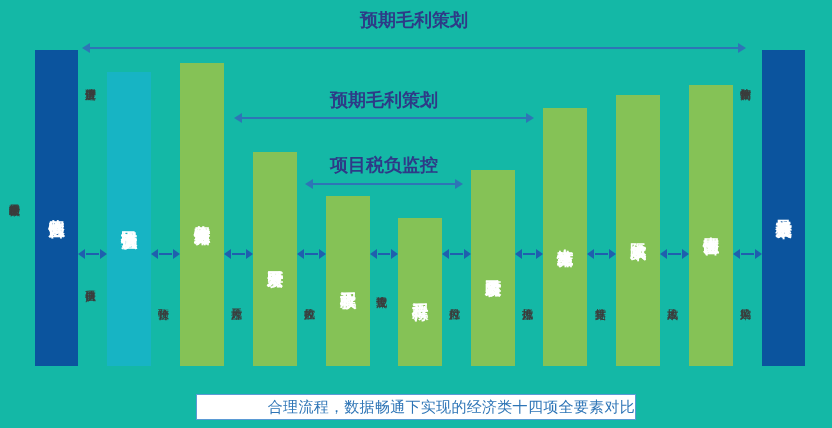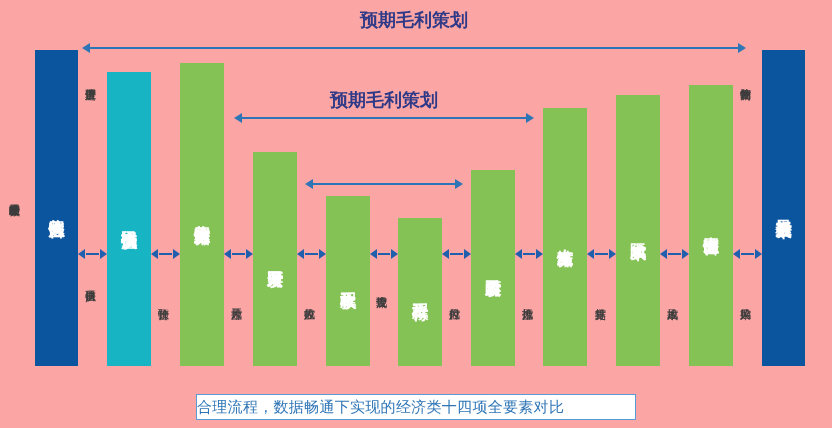--- a/index.html
+++ b/index.html
@@ -7,21 +7,21 @@
     padding: 0;
     background: #ffffff;
   }
   body {
     font-family: "DejaVu Sans", "Liberation Sans", sans-serif;
   }
   #stage {
     position: relative;
     width: 832px;
     height: 428px;
-    background: #fca5a5;
+    background: #14b8a6;
     overflow: hidden;
   }
 
   
   .bar {
     position: absolute;
     box-sizing: border-box;
     display: flex;
     align-items: center;
     justify-content: center;
@@ -129,21 +129,21 @@
   #caption-box {
     position: absolute;
     left: 196px;
     top: 394px;
     width: 440px;
     height: 26px;
     border: 1px solid #5B9BD5;
     box-sizing: border-box;
     display: flex;
     align-items: center;
-    justify-content: flex-start;
+    justify-content: flex-end;
     background: #ffffff;
   }
   #caption-box .caption-text {
     color: #2E75B6;
     font-size: 15px;
     font-weight: 400;
     letter-spacing: 0.3px;
     white-space: nowrap;
   }
 </style>
@@ -162,20 +162,21 @@
       </div>
       <div class="span-group" style="left: 234px; width: 300px; top: 88px; height: 37px;">
         <div class="span-title">预期毛利策划</div>
         <div class="span-arrow" style="top: 25px;">
           <div class="head left"></div>
           <div class="line"></div>
           <div class="head right"></div>
         </div>
       </div>
       <div class="span-group" style="left: 305px; width: 158px; top: 153px; height: 38px;">
+        <div class="span-title">项目税负监控</div>
         <div class="span-arrow" style="top: 26px;">
           <div class="head left"></div>
           <div class="line"></div>
           <div class="head right"></div>
         </div>
       </div>
     </div>
   <div id="bars-layer">
       <div class="bar navy" style="left: 35px; width: 43px; top: 50px; height: 316px;">
         <span class="bar-label">收入性合同</span>

